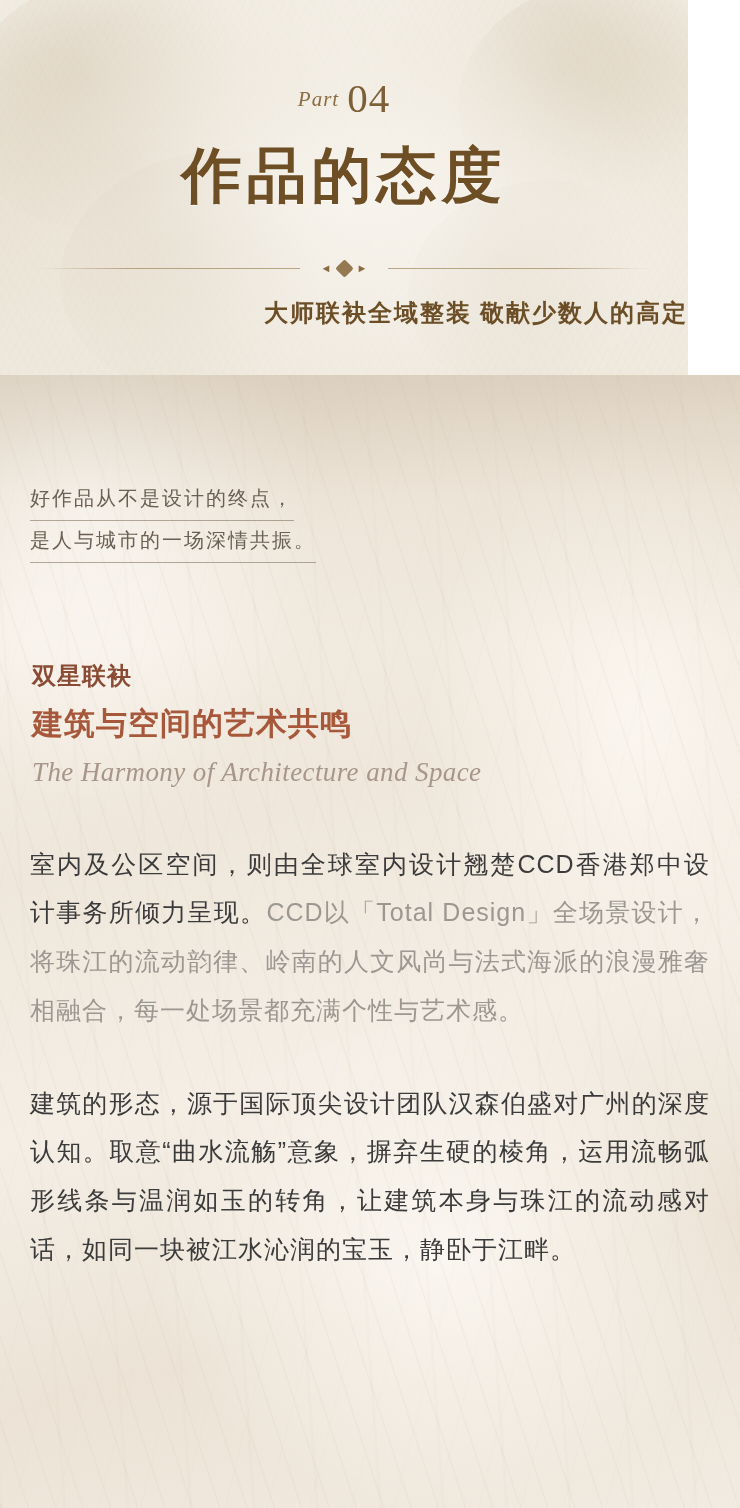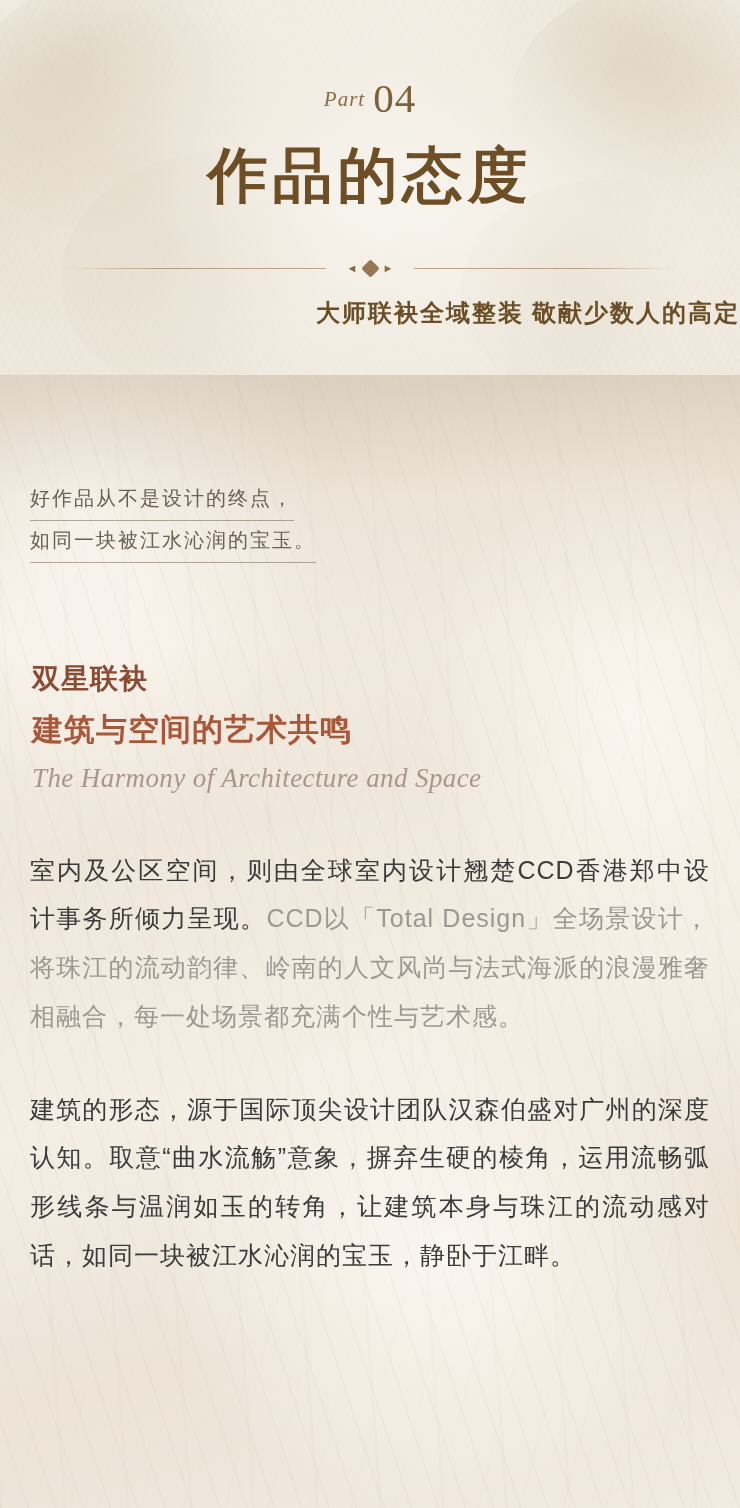--- a/index.html
+++ b/index.html
@@ -11,21 +11,21 @@
     width: 740px;
     height: 1508px;
     font-family: "Liberation Sans", sans-serif;
     overflow: hidden;
     position: relative;
   }
 
   
   .banner {
     position: relative;
-    width: 740px;
+    width: 688px;
     height: 375px;
     background:
       radial-gradient(ellipse 520px 300px at 18% 45%, rgba(212,196,172,0.55) 0%, rgba(228,218,200,0.18) 55%, rgba(240,234,222,0) 78%),
       radial-gradient(ellipse 420px 280px at 88% 25%, rgba(214,199,175,0.40) 0%, rgba(235,227,212,0.10) 60%, rgba(240,234,222,0) 80%),
       linear-gradient(180deg, #f3efe6 0%, #f1ece2 55%, #efe9de 100%);
     overflow: hidden;
   }
   
   .banner .leaf-texture {
     position: absolute;
@@ -179,21 +179,21 @@
   }
 
   
   .section-head {
     margin-top: 96px;
     padding-left: 2px;
   }
   .sh-1 {
     font-family: "Liberation Serif", serif;
     font-weight: bold;
-    font-size: 28px;
+    font-size: 24px;
     letter-spacing: 1px;
     color: #8a4a33;
     line-height: 1.45;
   }
   .sh-2 {
     font-family: "Liberation Serif", serif;
     font-weight: bold;
     font-size: 31px;
     letter-spacing: 1px;
     color: #a8583a;
@@ -254,21 +254,21 @@
   </div>
 </section>
 
 <section class="body-wrap">
   <div class="marble-veins"></div>
   <div class="top-shadow"></div>
 
   <div class="body-inner">
     <blockquote class="pull-quote">
       <div><span class="q-line">好作品从不是设计的终点，</span></div>
-      <div><span class="q-line">如同一块被江水沁润的宝玉。</span></div>
+      <div><span class="q-line">是人与城市的一场深情共振。</span></div>
     </blockquote>
 
     <div class="section-head">
       <div class="sh-1">双星联袂</div>
       <div class="sh-2">建筑与空间的艺术共鸣</div>
       <div class="sh-en">The Harmony of Architecture and Space</div>
     </div>
 
     <p class="para second">
       <span>室内及公区空间，则由全球室内设计翘楚CCD香港郑中设计事务所倾力呈现。</span><span class="muted">CCD以「Total Design」全场景设计，将珠江的流动韵律、岭南的人文风尚与法式海派的浪漫雅奢相融合，每一处场景都充满个性与艺术感。</span>

